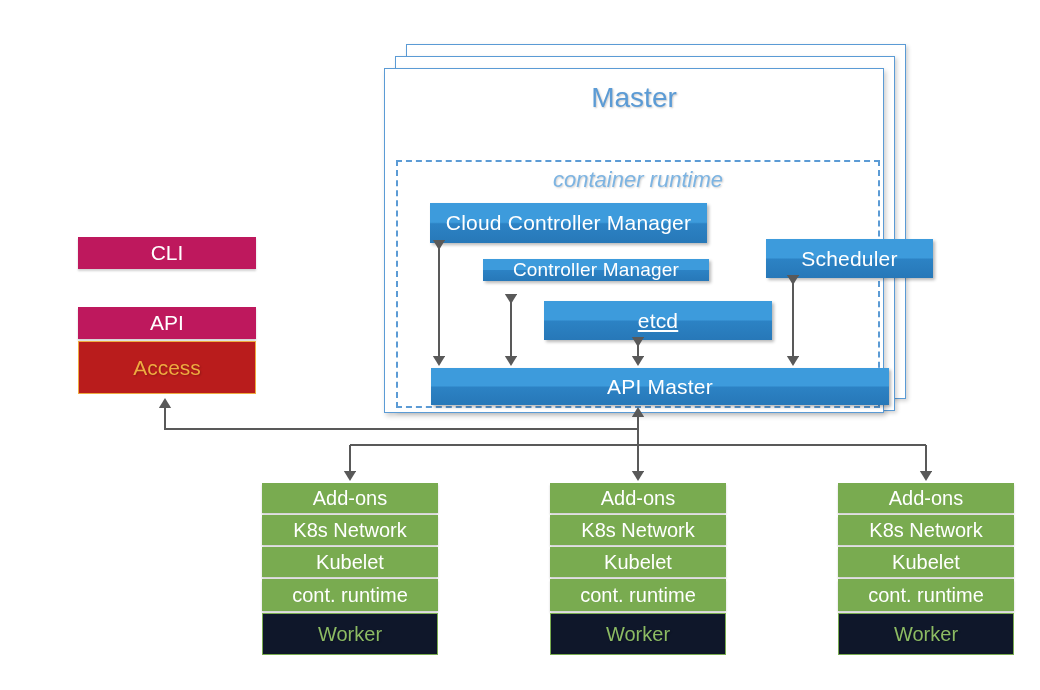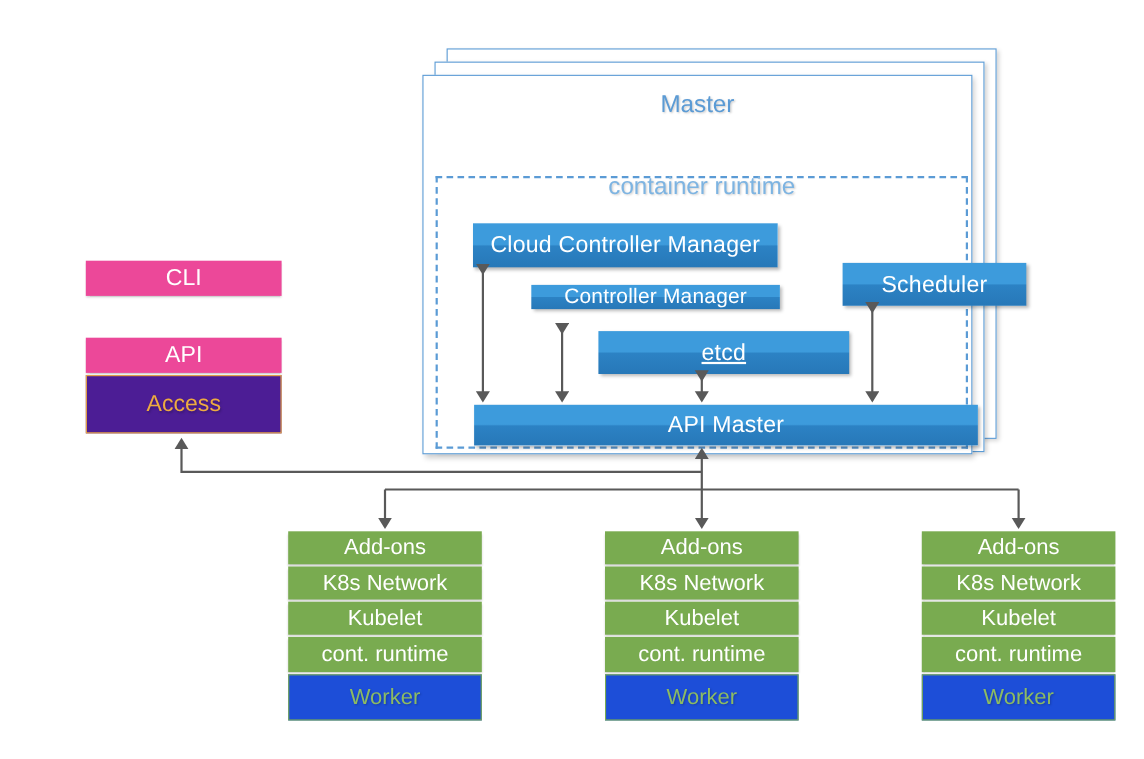--- a/index.html
+++ b/index.html
@@ -16,40 +16,40 @@
     letter-spacing:0.2px;margin-left:19px;}
 
   
   .card{position:absolute;box-sizing:border-box;background:#ffffff;
         border:1px solid #5b9bd5;}
   .card.back3{z-index:1;box-shadow:2px 2px 4px rgba(0,0,0,.18);}
   .card.back2{z-index:2;box-shadow:2px 2px 4px rgba(0,0,0,.18);}
   .card.front{z-index:3;box-shadow:2px 3px 5px rgba(0,0,0,.20);}
 
   .master-title{position:absolute;z-index:4;width:100%;text-align:center;
-     color:#5b9bd5;font-size:22px;text-shadow:1px 1px 2px rgba(0,0,0,.22);}
+     color:#5b9bd5;font-size:28px;text-shadow:1px 1px 2px rgba(0,0,0,.22);}
 
   .runtime-box{position:absolute;z-index:4;box-sizing:border-box;
      border:2px dashed #5b9bd5;background:transparent;}
   .runtime-title{position:absolute;z-index:5;width:100%;text-align:center;
      color:#7db4e2;font-size:22px;text-shadow:1px 1px 2px rgba(0,0,0,.20);}
 
   
   .stack{position:absolute;box-sizing:border-box;}
   .stack .seg{position:absolute;box-sizing:border-box;display:flex;
      align-items:center;justify-content:center;text-align:center;}
-  .seg.orange{background:#ec4899;color:#ffffff;font-size:21px;
+  .seg.orange{background:#be185d;color:#ffffff;font-size:21px;
      box-shadow:0 2px 2px rgba(0,0,0,.18);}
-  .seg.orange-label{background:#4c1d95;border:1px solid #eeab40;
+  .seg.orange-label{background:#b91c1c;border:1px solid #eeab40;
      color:#eeab40;font-size:21px;text-shadow:1px 1px 2px rgba(0,0,0,.22);}
 
   
   .seg.green{background:#79ab50;color:#ffffff;font-size:20px;
      box-shadow:0 2px 2px rgba(0,0,0,.18);}
-  .seg.green-label{background:#1d4ed8;border:1px solid #79ab50;
+  .seg.green-label{background:#0f172a;border:1px solid #79ab50;
      color:#8cbb63;font-size:20px;text-shadow:1px 1px 2px rgba(0,0,0,.22);}
   svg.arrowlayer{position:absolute;left:0;top:0;width:1040px;height:690px;
       pointer-events:none;z-index:6;}
 </style>
 </head>
 <body>
 
 <div id="stage">
 
   <div class="stack" style="left:78px;top:237px;width:178px;height:157px;">
@@ -61,21 +61,21 @@
   <div class="card back3" style="left:406px;top:44px;width:500px;height:355px;"></div>
   <div class="card back2" style="left:395px;top:56px;width:500px;height:355px;"></div>
   <div class="card front" style="left:384px;top:68px;width:500px;height:345px;"></div>
 
   <div class="master-title" style="left:384px;top:82px;width:500px;">Master</div>
 
   <div class="bluebox" style="left:410px;top:122px;width:116px;height:27px;font-size:13px;">Cluster DNS</div>
   <div class="bluebox" style="left:756px;top:122px;width:116px;height:27px;font-size:13px;">Add-ons</div>
 
   <div class="runtime-box" style="left:396px;top:160px;width:484px;height:248px;"></div>
-  <div class="runtime-title" style="left:396px;top:156px;width:484px;">container runtime</div>
+  <div class="runtime-title" style="left:396px;top:167px;width:484px;font-style:italic;">container runtime</div>
 
   <div class="bluebox" style="left:411px;top:203px;width:277px;height:40px;font-size:21px;z-index:5;">Cloud Controller Manager</div>
 
   <div class="bluebox" style="left:464px;top:259px;width:226px;height:22px;font-size:19px;z-index:5;">Controller Manager</div>
 
   <div class="bluebox" style="left:747px;top:239px;width:167px;height:39px;font-size:21px;z-index:5;">Scheduler</div>
 
   <div class="bluebox" style="left:525px;top:301px;width:228px;height:39px;font-size:21px;z-index:5;text-decoration:underline;">etcd</div>
 
   <div class="bluebox" style="left:412px;top:368px;width:458px;height:37px;font-size:21px;z-index:5;">API Master</div>

